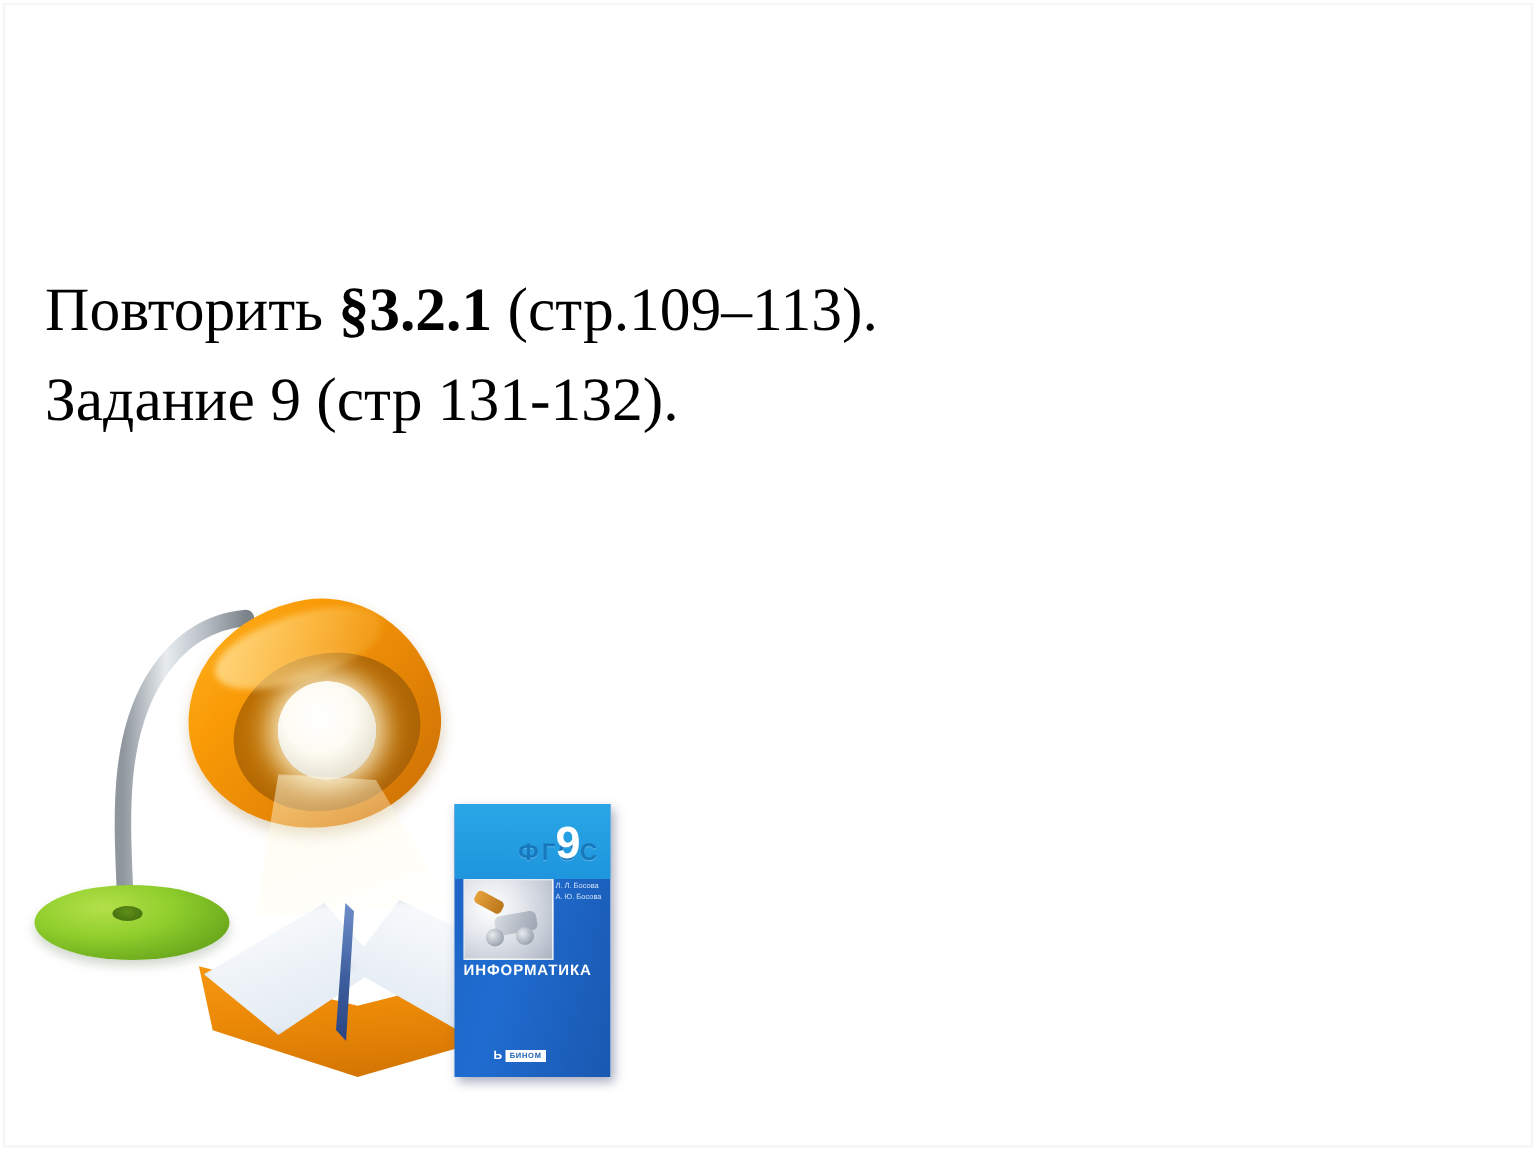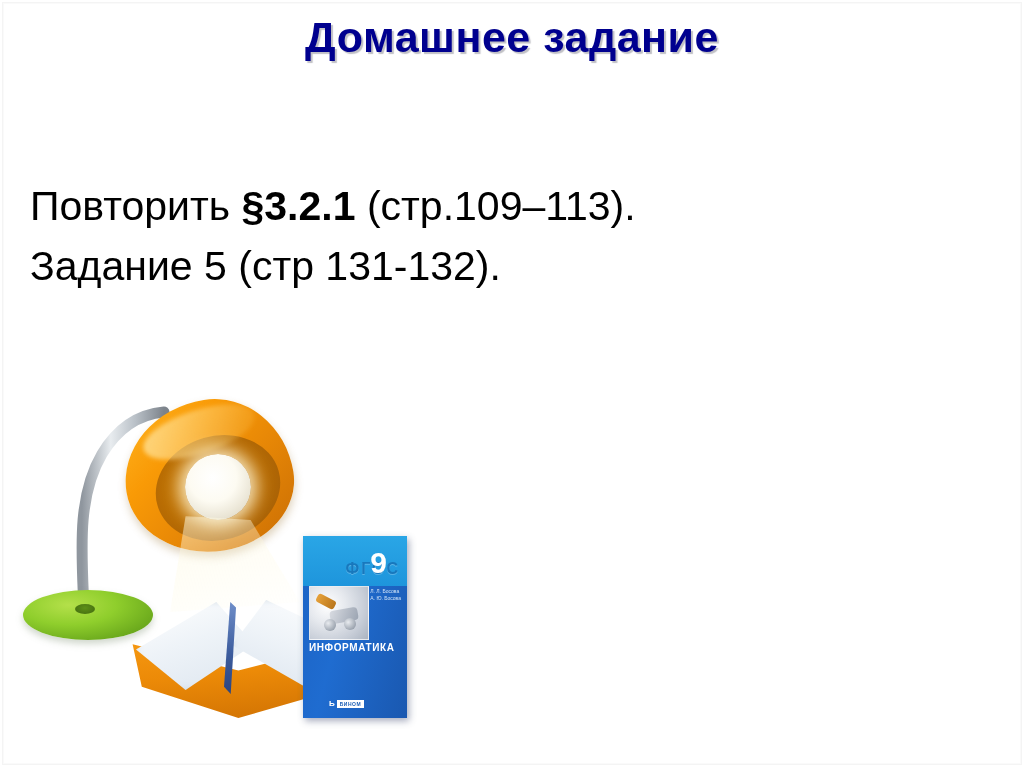--- a/index.html
+++ b/index.html
@@ -51,21 +51,21 @@
   #body-text {
     position: absolute;
     left: 30px;
     top: 176px;
     width: 940px;
     color: #000000;
     font-size: 41px;
     line-height: 60px;
     white-space: nowrap;
   }
-  .body-line { display: block; }
+  .body-line { display: block; font-family: Liberation Serif, serif; }
   .bold { font-weight: bold; }
 
   
   #illustration {
     position: absolute;
     left: 20px;
     top: 398px;
     width: 420px;
     height: 355px;
   }
@@ -334,25 +334,24 @@
     font-weight: bold;
   }
 </style>
 </head>
 <body>
 
 <div id="slide">
 
   <div id="slide-frame"></div>
 
-  <div id="title">Домашнее задание</div>
 
   <div id="body-text">
     <span class="body-line"><span>Повторить </span><span class="bold">§3.2.1</span><span> (стр.109–113).</span></span>
-    <span class="body-line">Задание 5 (стр 131-132).</span>
+    <span class="body-line">Задание 9 (стр 131-132).</span>
   </div>
 
   <div id="illustration">
 
     <svg class="lamp-arm" viewBox="0 0 120 206">
       <defs>
         <linearGradient id="armGrad" x1="0" y1="0" x2="1" y2="0">
           <stop offset="0%" stop-color="#8f969e"></stop>
           <stop offset="35%" stop-color="#e8ecef"></stop>
           <stop offset="65%" stop-color="#b9c0c7"></stop>

